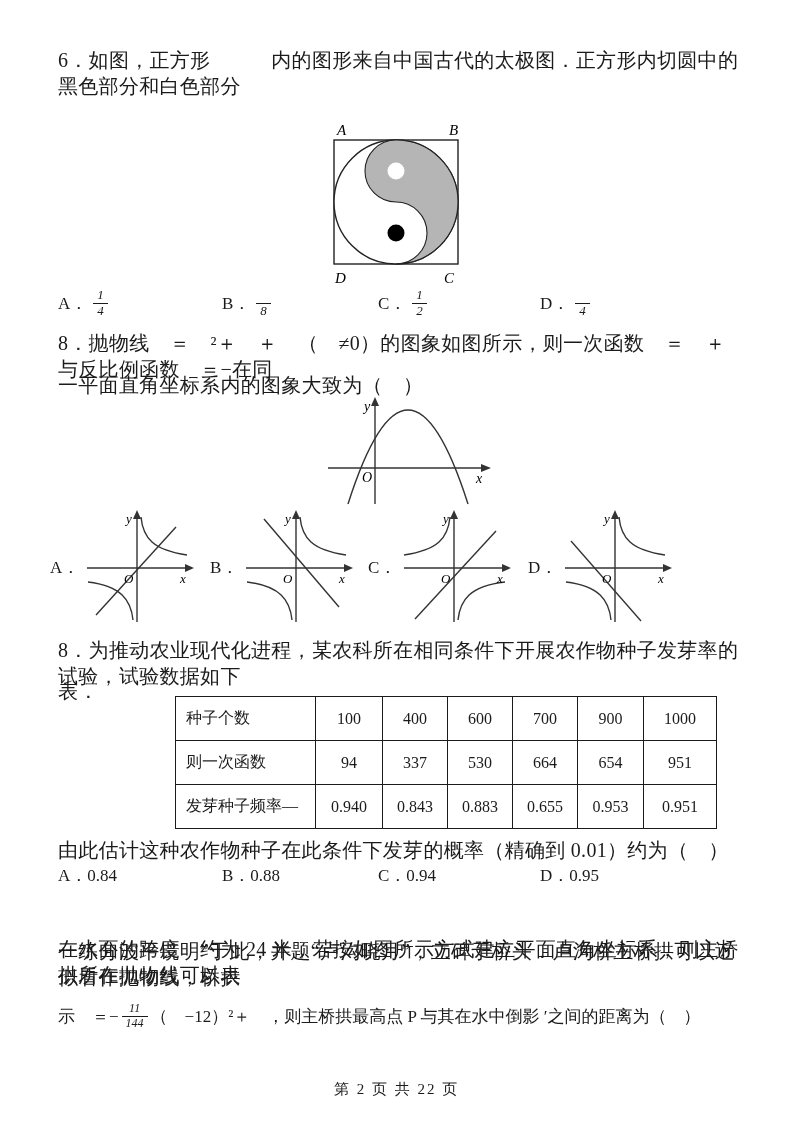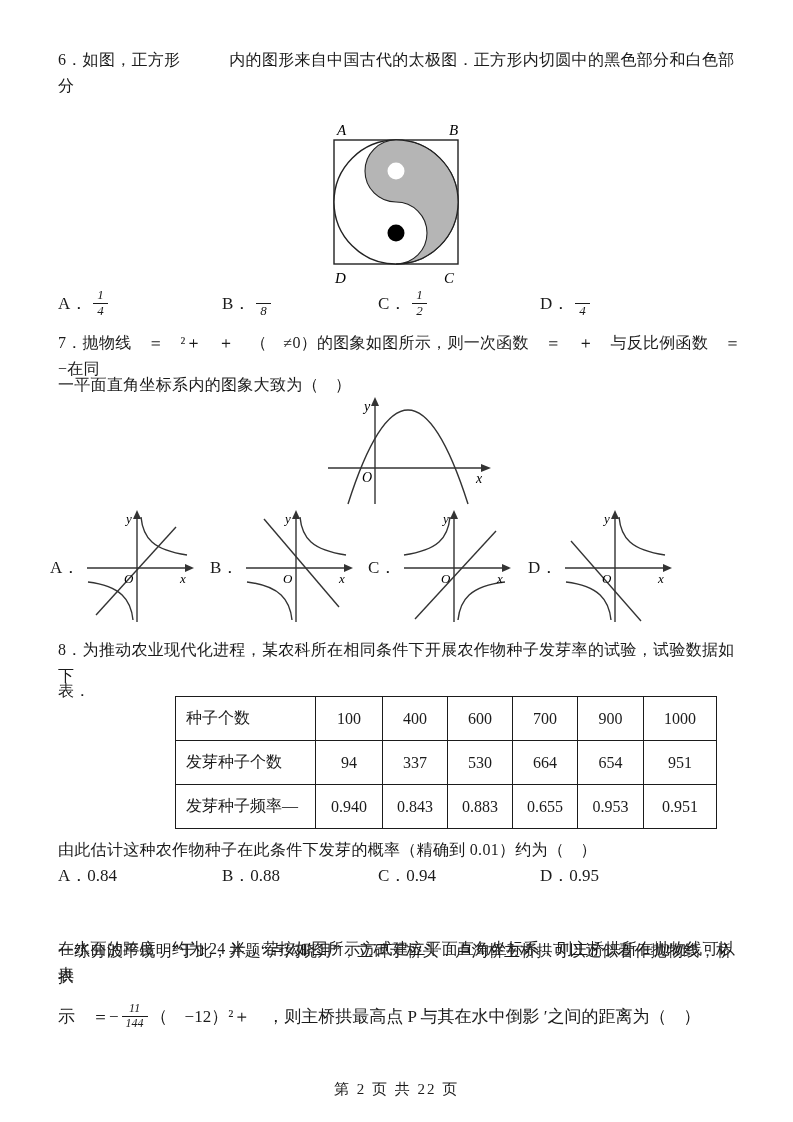--- a/index.html
+++ b/index.html
@@ -1,20 +1,20 @@
 <!DOCTYPE html>
 <html><head>
 <meta charset="utf-8">
 <style>
   html,body{margin:0;padding:0;background:#e8e8e8;}
   .page{
     position:relative;width:793px;height:1122px;margin:0 auto;background:#ffffff;
     font-family:"Liberation Serif","DejaVu Serif",serif;color:#1b1b1b;overflow:hidden;
   }
-  .line{position:absolute;left:58px;width:690px;font-size:16px;line-height:26px;letter-spacing:.3px;white-space:pre-wrap;}
+  .line{position:absolute;left:58px;width:690px;font-size:20px;line-height:26px;letter-spacing:.3px;white-space:pre-wrap;}
   .opt-row-item{position:absolute;display:flex;align-items:center;font-size:17px;}
   .frac{display:inline-flex;flex-direction:column;align-items:center;vertical-align:middle;
         font-style:italic;font-size:13px;line-height:1.15;margin-left:6px;}
   .frac .num{padding:0 4px;min-height:1em;}
   .frac .num:empty::before{content:"\00a0";}
   .frac .den{border-top:1px solid #1b1b1b;padding:0 4px;}
   .frac.small{font-size:12px;margin:0 3px;}
   .figure{position:absolute;}
   .graph-option{position:absolute;display:flex;align-items:center;gap:4px;}
   .graph-option .g-label{font-size:17px;}
@@ -72,21 +72,21 @@
       </span>
   </div>
   <div class="opt-row-item" style="left:540px;top:288px">
     <span>D．</span>
     <span class="frac">
         <span class="num"></span>
         <span class="den">4</span>
       </span>
   </div>
 
-  <div class="line" style="top:330px">7．抛物线　＝　²＋　＋　（　≠0）的图象如图所示，则一次函数　＝　＋　与反比例函数　＝−在同</div>
+  <div class="line" style="top:330px">8．抛物线　＝　²＋　＋　（　≠0）的图象如图所示，则一次函数　＝　＋　与反比例函数　＝−在同</div>
   <div class="line" style="top:372px">一平面直角坐标系内的图象大致为（　）</div>
 
   <div class="figure" style="left:320px;top:396px">
     <svg width="175" height="110" viewBox="0 0 175 110">
       <line class="stroke" x1="8" y1="72" x2="163" y2="72"></line>
       <polygon class="fillk" points="161,68 171,72 161,76"></polygon>
       <line class="stroke" x1="55" y1="108" x2="55" y2="7"></line>
       <polygon class="fillk" points="51,10 55,1 59,10"></polygon>
       <path class="stroke" d="M28,108 Q88,-80 148,108" stroke-width="1.6"></path>
       <text x="44" y="15" font-size="14">y</text>
@@ -168,21 +168,21 @@
         <tr>
           <td class="rowlabel">种子个数</td>
           <td class="val" style="width:54px">100</td>
           <td class="val" style="width:52px">400</td>
           <td class="val" style="width:52px">600</td>
           <td class="val" style="width:52px">700</td>
           <td class="val" style="width:53px">900</td>
           <td class="val" style="width:60px">1000</td>
         </tr>
         <tr>
-          <td class="rowlabel">发芽种子个数</td>
+          <td class="rowlabel">则一次函数</td>
           <td class="val">94</td>
           <td class="val">337</td>
           <td class="val">530</td>
           <td class="val">664</td>
           <td class="val">654</td>
           <td class="val">951</td>
         </tr>
         <tr>
           <td class="rowlabel">发芽种子频率—</td>
           <td class="val">0.940</td>

